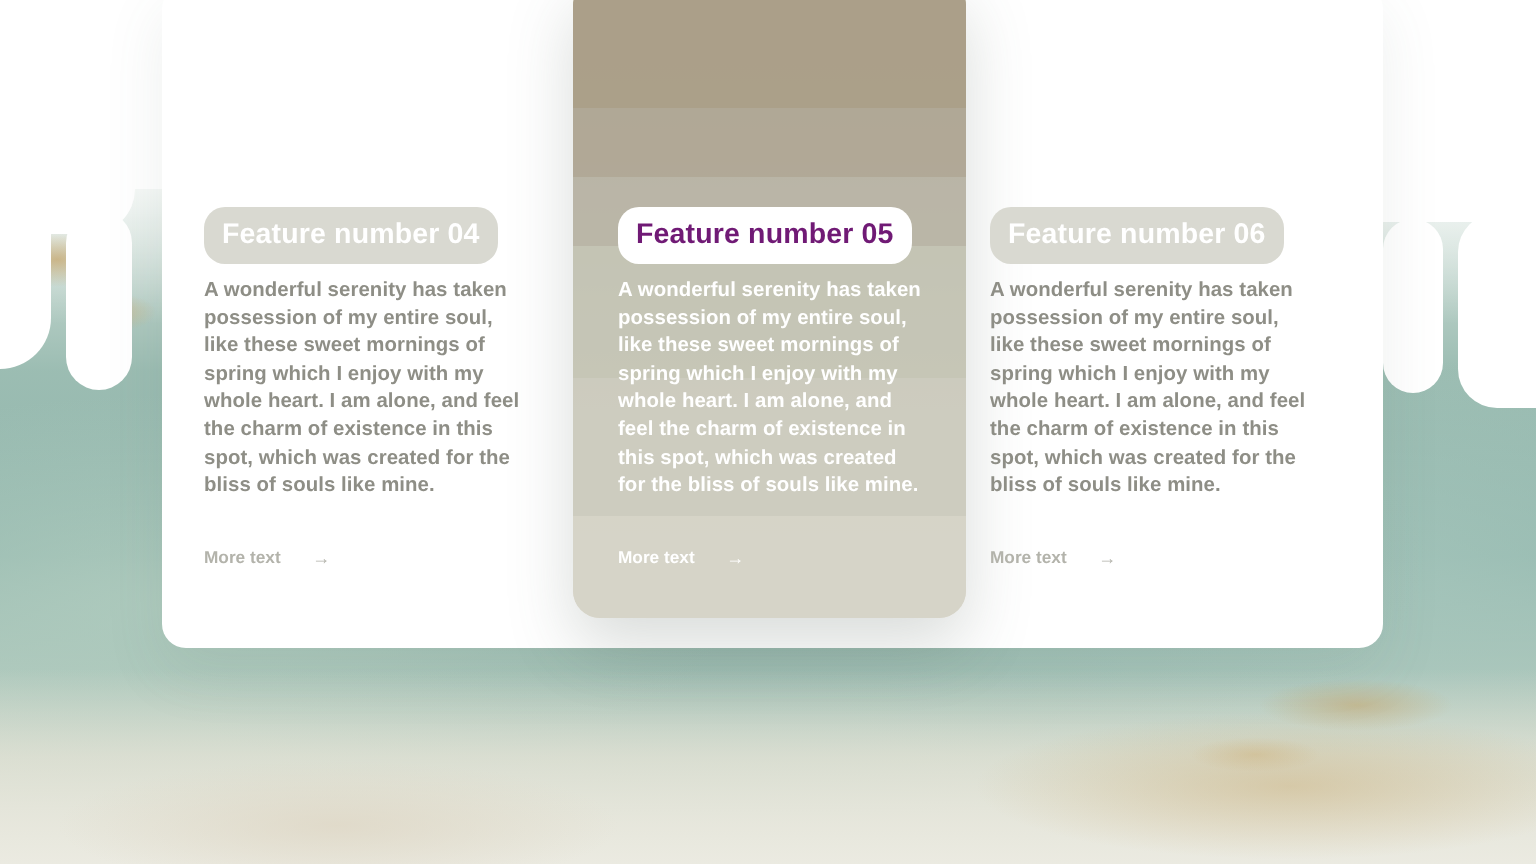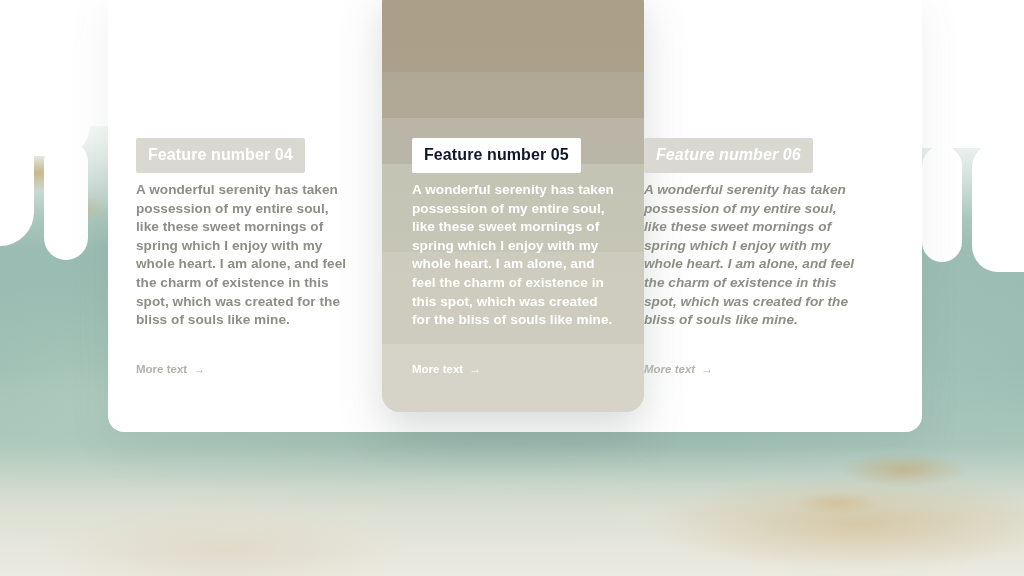--- a/index.html
+++ b/index.html
@@ -110,21 +110,21 @@
   
   .card {
     position: absolute;
     top: 0;
     width: 266px;
     padding: 0;
     box-sizing: border-box;
   }
 
   .card-04 { left: 136px; top: 138px; width: 216px; }
-  .card-06 { left: 644px; top: 138px; width: 216px; font-style: italic; }
+  .card-06 { left: 660px; top: 138px; width: 216px; }
 
   
   .card-05-shell {
     position: absolute;
     left: 382px;
     top: -14px;
     width: 262px;
     height: 426px;
     border-radius: 18px;
     background: linear-gradient(180deg, rgba(171,161,139,0.95) 0%, rgba(176,167,147,0.95) 18%, rgba(183,180,163,0.92) 34%, rgba(192,193,178,0.9) 52%, rgba(202,200,186,0.9) 72%, rgba(210,208,196,0.92) 100%);
@@ -145,35 +145,35 @@
 
   .card-05-content {
     position: absolute;
     left: 30px;
     top: 152px;
     width: 204px;
   }
 
   .tag {
     display: inline-block;
-    font-size: 16px;
+    font-size: 19px;
     font-weight: bold;
     line-height: 1;
     padding: 9px 12px 10px 12px;
-    border-radius: 2px;
+    border-radius: 14px;
     letter-spacing: 0.1px;
     white-space: nowrap;
   }
   .tag-muted {
     background: #d9d9d1;
     color: #ffffff;
   }
   .tag-light {
     background: #ffffff;
-    color: #0f172a;
+    color: #701a75;
   }
 
   .body-text {
     margin-top: 8px;
     font-size: 13.6px;
     font-weight: bold;
     line-height: 18.6px;
     color: #8e8e86;
     letter-spacing: 0.05px;
   }
@@ -181,21 +181,21 @@
     color: #ffffff;
   }
 
   .more {
     margin-top: 20px;
     font-size: 11.5px;
     font-weight: bold;
     color: #b3b3ab;
     display: inline-flex;
     align-items: center;
-    gap: 6px;
+    gap: 21px;
     text-decoration: none;
   }
   .more-light { color: #ffffff; }
   .more .arrow { font-size: 12px; line-height: 1; }
 </style>
 </head>
 <body>
 
 <div id="stage">
 

